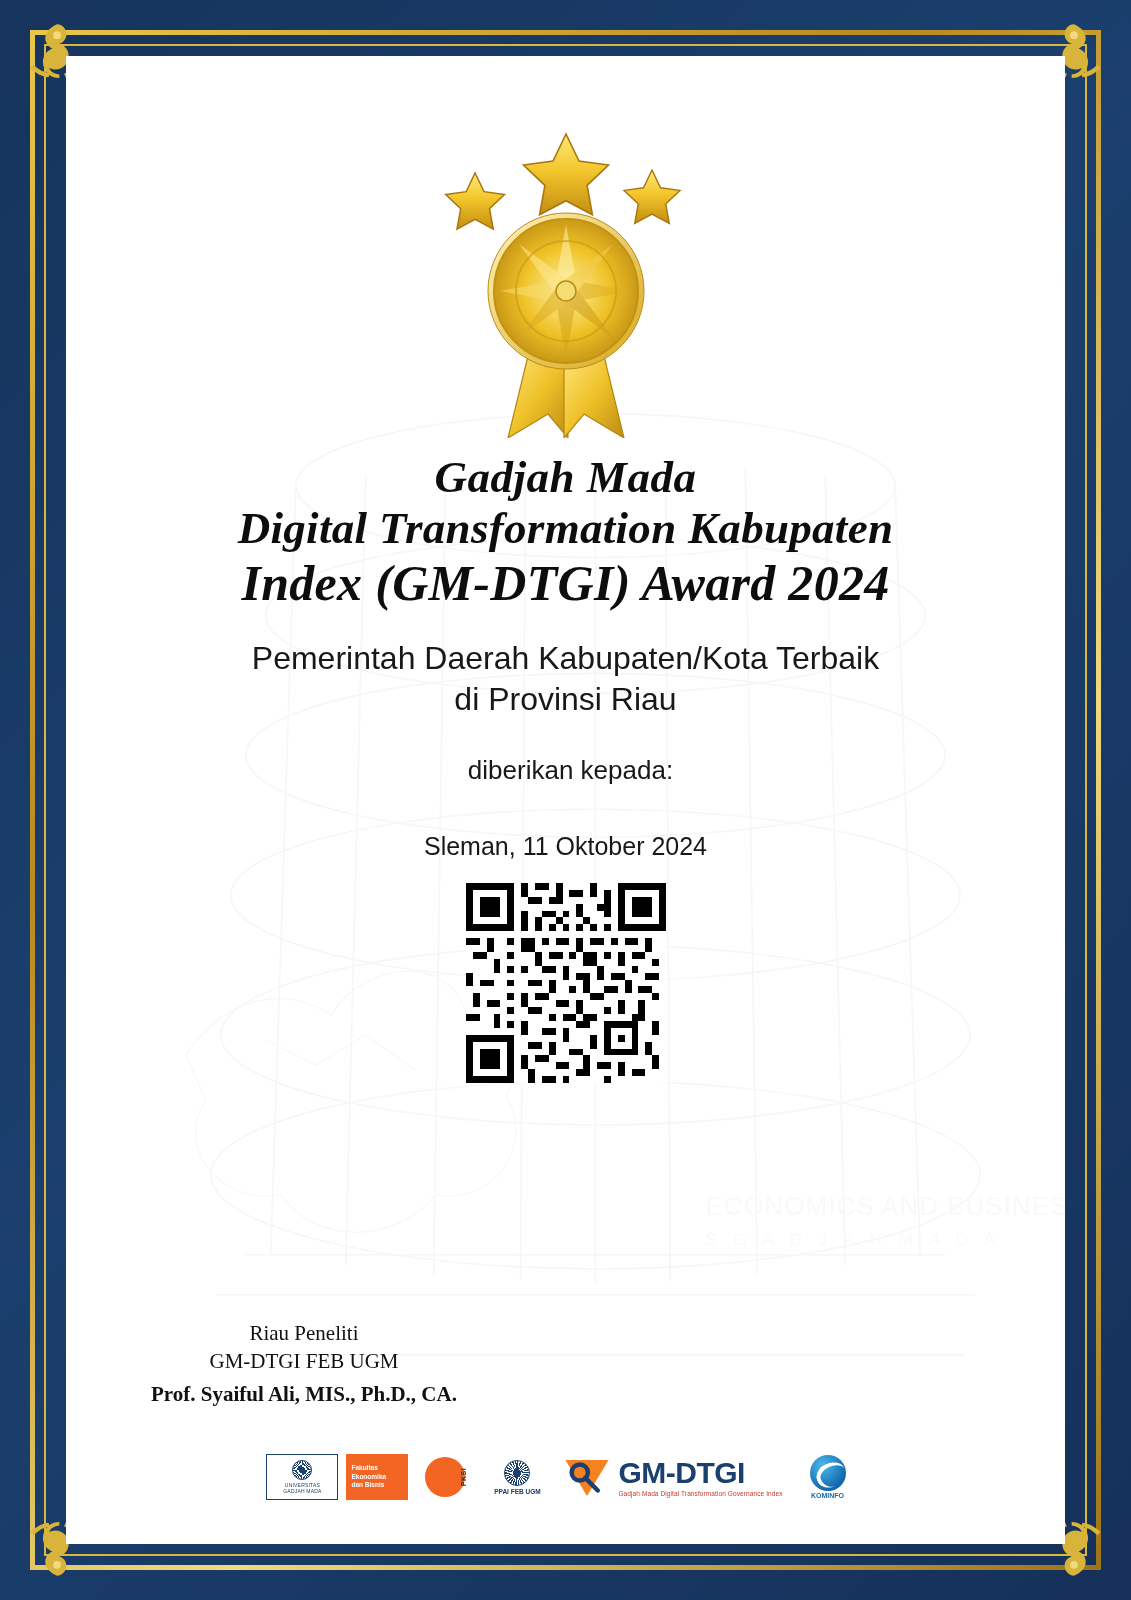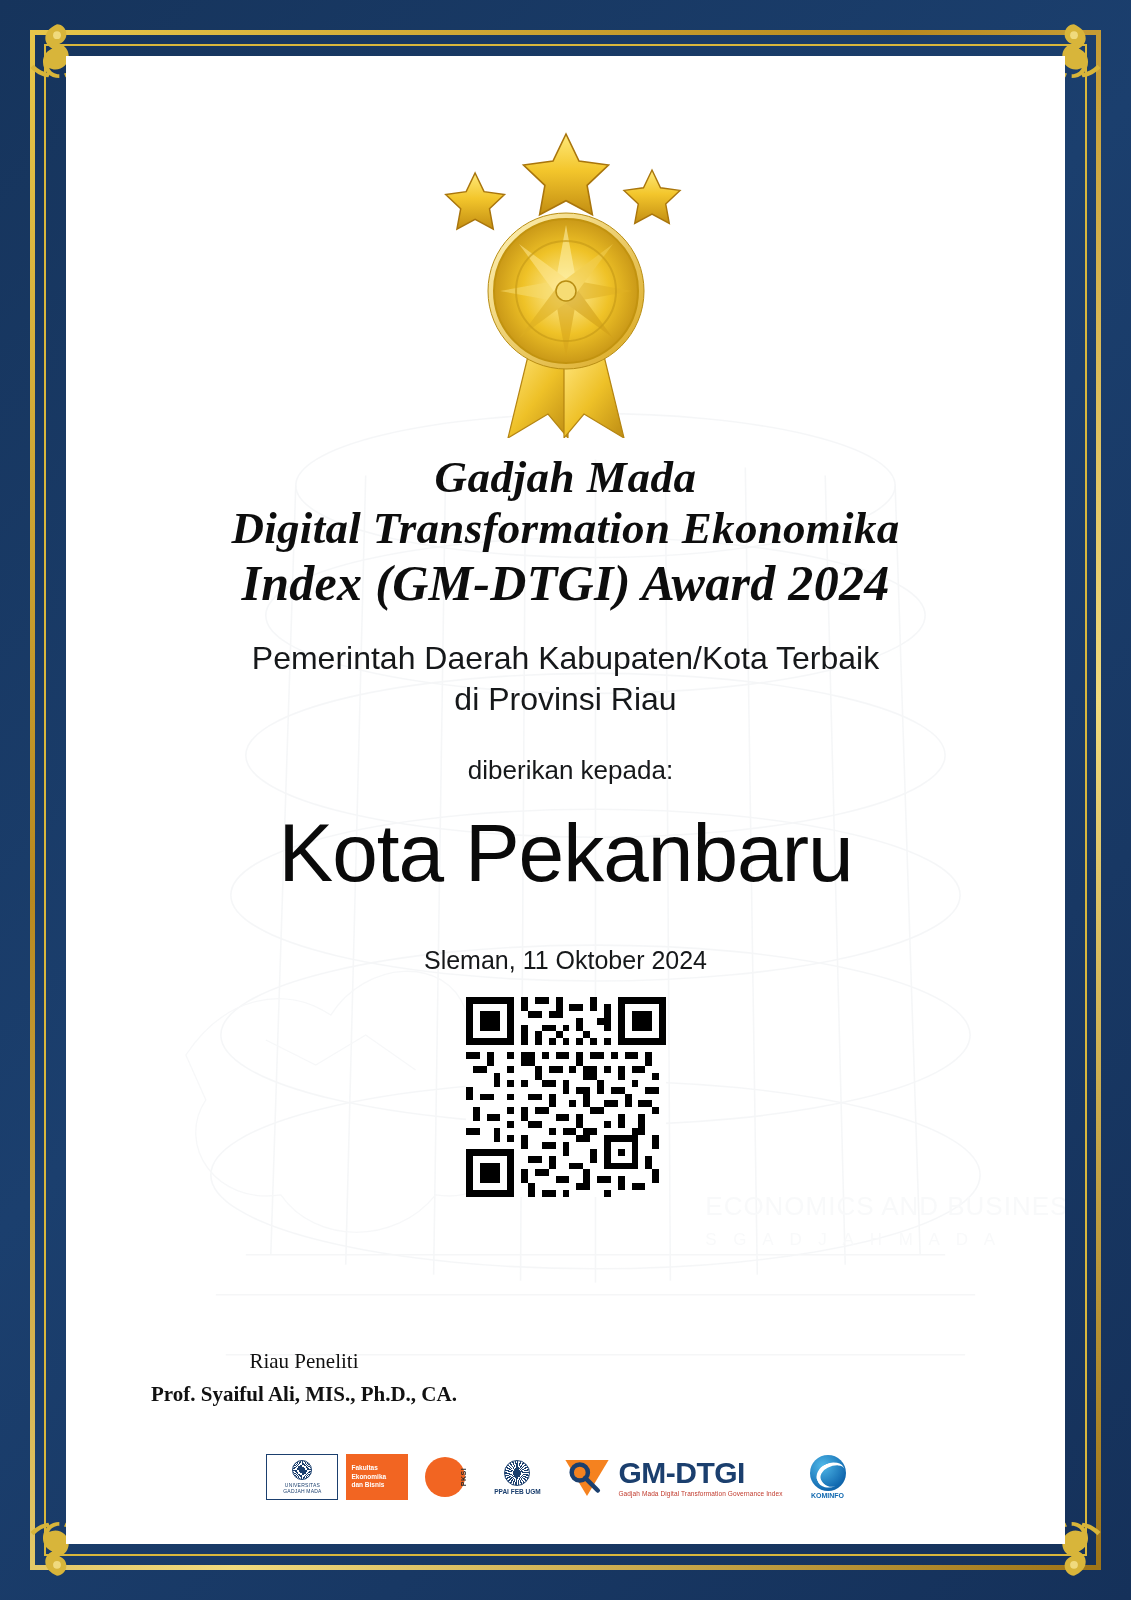--- a/index.html
+++ b/index.html
@@ -382,32 +382,31 @@
               <path d="M-47 47 L8 6 L-6 -8 Z" fill="#dcae22"></path>
             </g>
             <circle r="50" fill="none" stroke="#c99c18" stroke-width="2" opacity=".7"></circle>
             <circle r="10" fill="#f6dc74" stroke="#b88d13" stroke-width="1.5"></circle>
           </g>
         </svg>
       </div>
 
       <div class="title-block">
         <div class="title-line1">Gadjah Mada</div>
-        <div class="title-line2">Digital Transformation Ekonomika</div>
+        <div class="title-line2">Digital Transformation Kabupaten</div>
         <div class="title-line3">Index (GM-DTGI) Award 2024</div>
       </div>
 
       <div class="subtitle">
         <div>Pemerintah Daerah Kabupaten/Kota Terbaik</div>
         <div>di Provinsi Riau</div>
       </div>
 
       <div class="given-to">diberikan kepada:</div>
 
-      <div class="recipient">Kota Pekanbaru</div>
 
       <div class="place-date">Sleman, 11 Oktober 2024</div>
 
       <div class="qr-wrap">
         <svg class="qr" width="200" height="200" viewBox="0 0 29 29" shape-rendering="crispEdges">
           <rect width="29" height="29" fill="#ffffff"></rect>
           <g fill="#000000">
 
             <rect x="0" y="0" width="7" height="1"></rect>
               <rect x="0" y="6" width="7" height="1"></rect>
@@ -545,20 +544,21 @@
               <rect x="11" y="28" width="2" height="1"></rect>
             <rect x="14" y="28" width="1" height="1"></rect>
               <rect x="20" y="28" width="1" height="1"></rect>
           </g>
         </svg>
       </div>
 
       <div class="signatures">
         <div class="sig">
           <div class="role">Riau Peneliti</div>
+          <div class="org">GM-DTGI FEB UGM</div>
           <div class="name">Prof. Syaiful Ali, MIS., Ph.D., CA.</div>
         </div>
       </div>
 
       <div class="logos">
 
         <div class="logo-box">
           <div class="ugm-logo">
             <div class="seal"></div>
             <div>UNIVERSITAS</div>

